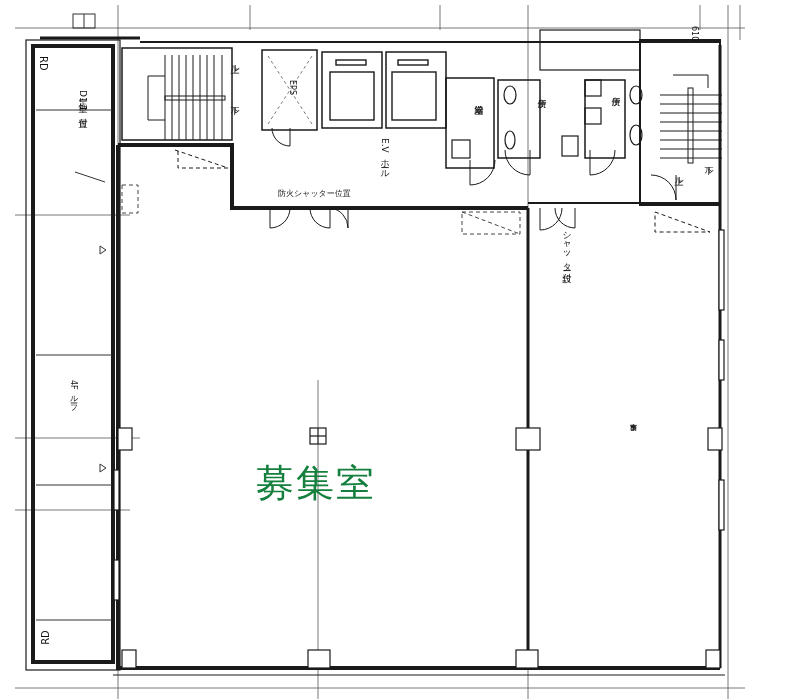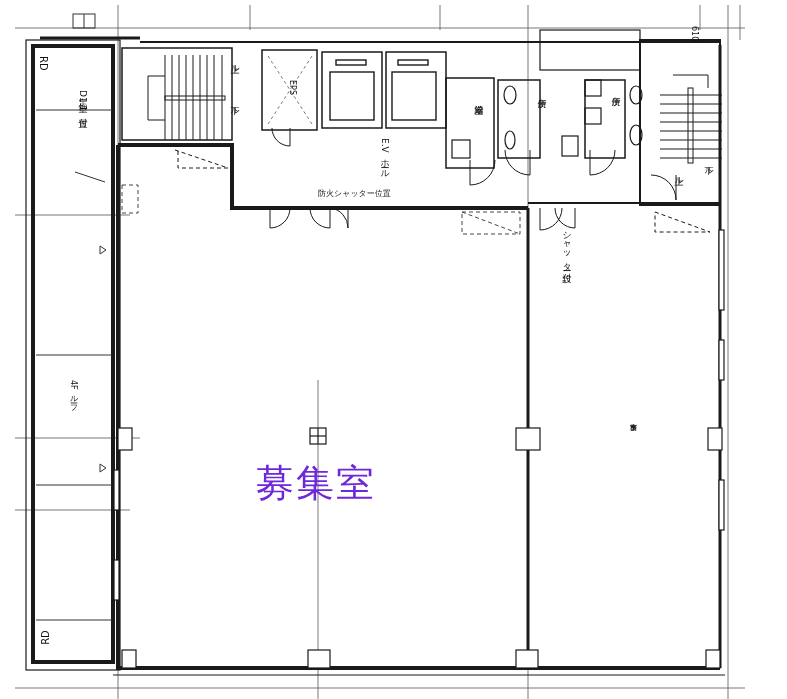--- a/index.html
+++ b/index.html
@@ -1,21 +1,21 @@
 <!DOCTYPE html>
 <html><head>
 <meta charset="utf-8">
 <style>
   html, body { margin:0; padding:0; background:#ffffff; }
   body { width:787px; height:699px; position:relative; overflow:hidden; font-family:"DejaVu Sans", sans-serif; }
   #plan { position:absolute; left:0; top:0; width:787px; height:699px; }
   .lbl { position:absolute; color:#111; font-family:"DejaVu Sans", sans-serif; white-space:nowrap; }
   .v { writing-mode: vertical-rl; font-size:9px; letter-spacing:0px; }
   .tiny { font-size:8px; }
-  .main-label { position:absolute; left:256px; top:458px; font-size:38px; color:#6d28d9; letter-spacing:2px; font-family:"DejaVu Sans", sans-serif; }
+  .main-label { position:absolute; left:256px; top:458px; font-size:38px; color:#15803d; letter-spacing:2px; font-family:"DejaVu Sans", sans-serif; }
 </style>
 </head>
 <body>
 
 <svg id="plan" viewBox="0 0 787 699" xmlns="http://www.w3.org/2000/svg">
 
   <g stroke="#555" stroke-width="0.8" fill="none">
     <line x1="15" y1="28" x2="745" y2="28"></line>
     <line x1="15" y1="688" x2="745" y2="688"></line>
     <line x1="15" y1="215" x2="130" y2="215"></line>
@@ -166,21 +166,21 @@
 </svg>
 
 <span class="lbl v" style="left:38px; top:56px; font-size:10px;">RD</span>
 <span class="lbl" style="left:38px; top:632px; font-size:10px; transform:rotate(-90deg);">RD</span>
 <span class="lbl v" style="left:76px; top:90px;">定D型1.1付置</span>
 <span class="lbl v" style="left:67px; top:380px; font-size:8px;">4Fルーフ</span>
 <span class="lbl v" style="left:228px; top:58px;">上ル</span>
 <span class="lbl v" style="left:228px; top:100px;">下ル</span>
 <span class="lbl v" style="left:288px; top:80px; font-size:8px;">EPS</span>
 <span class="lbl v" style="left:378px; top:138px;">E.Vホール</span>
-<span class="lbl tiny" style="left:278px; top:188px;margin-left:40px;">防火シャッター位置</span>
+<span class="lbl tiny" style="left:278px; top:188px;">防火シャッター位置</span>
 <span class="lbl v" style="left:472px; top:98px;">給湯室</span>
 <span class="lbl v" style="left:535px; top:92px;">便所</span>
 <span class="lbl v" style="left:609px; top:90px;">便所</span>
 <span class="lbl v" style="left:672px; top:170px;">上ル</span>
 <span class="lbl v" style="left:702px; top:160px;">下ル</span>
 <span class="lbl v" style="left:560px; top:225px;">シャッター付設</span>
 <span class="lbl v" style="left:628px; top:418px; font-size:7px;">事務室</span>
 <span class="lbl v" style="left:690px; top:26px; font-size:8px;">610</span>
 
 <div class="main-label">募集室</div>

